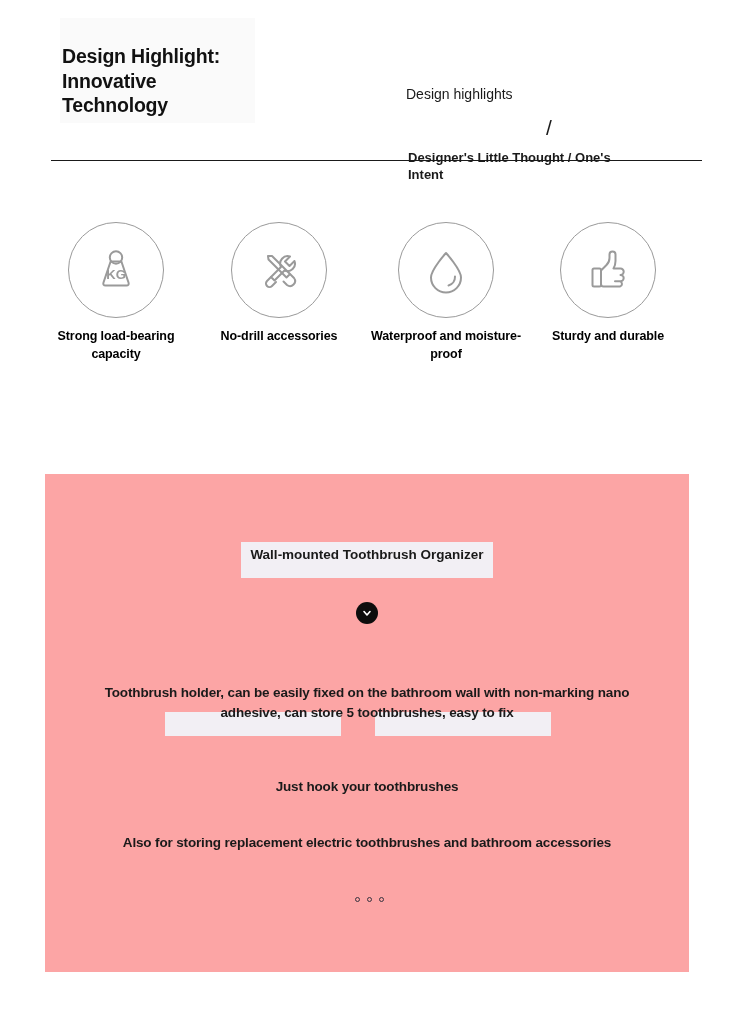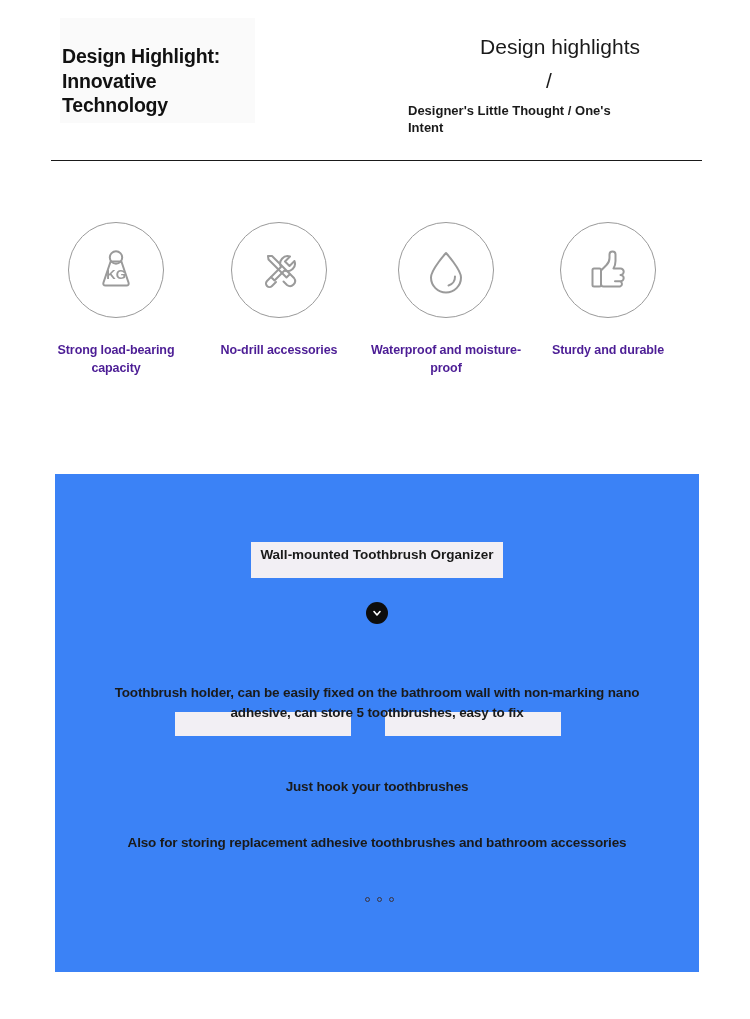--- a/index.html
+++ b/index.html
@@ -50,26 +50,26 @@
   }
 
   #subtitle-block {
     position: absolute;
     right: 24px;
     top: 34px;
     width: 320px;
     text-align: left;
   }
   #design-highlights {
-    font-size: 21px;
+    font-size: 14px;
     font-weight: normal;
     color: #1a1a1a;
     line-height: 26px;
-    text-align: center;
     padding-right: 12px;
+    margin-top: 47px;
   }
   #slash-mark {
     font-size: 21px;
     color: #1a1a1a;
     line-height: 30px;
     text-align: center;
     padding-right: 34px;
     margin-top: 6px;
   }
   #subtitle-cn {
@@ -111,36 +111,36 @@
     margin: 0 auto;
     border: 1.4px solid #9a9a9a;
     border-radius: 50%;
     box-sizing: border-box;
     display: flex;
     align-items: center;
     justify-content: center;
   }
   .feature-circle svg { display: block; }
   .feature-label {
-    margin-top: 24px;
+    margin-top: 10px;
     font-size: 12.5px;
     font-weight: bold;
     line-height: 17.5px;
-    color: #4c1d95;
+    color: #000000;
     letter-spacing: -0.1px;
   }
 
   
   #panel {
     position: absolute;
-    left: 55px;
+    left: 45px;
     top: 474px;
     width: 644px;
     height: 498px;
-    background: #3b82f6;
+    background: #fca5a5;
   }
 
   .ghost-band {
     position: absolute;
     background: #f2eff4;
   }
 
   #panel-heading {
     position: absolute;
     left: 0;
@@ -277,20 +277,20 @@
   <div id="panel-heading">Wall-mounted Toothbrush Organizer</div>
 
   <div id="chevron-button">
     <svg width="12" height="12" viewBox="0 0 12 12" fill="none" stroke="#ffffff" stroke-width="1.6" stroke-linecap="round" stroke-linejoin="round">
       <path d="M3 4.5 L6 8 L9 4.5"></path>
     </svg>
   </div>
 
   <div class="panel-text" id="panel-text-1">Toothbrush holder, can be easily fixed on the bathroom wall with non-marking nano adhesive, can store 5 toothbrushes, easy to fix</div>
   <div class="panel-text" id="panel-text-2">Just hook your toothbrushes</div>
-  <div class="panel-text" id="panel-text-3">Also for storing replacement adhesive toothbrushes and bathroom accessories</div>
+  <div class="panel-text" id="panel-text-3">Also for storing replacement electric toothbrushes and bathroom accessories</div>
 
   <div id="panel-dots">
     <span class="dot"></span>
     <span class="dot"></span>
     <span class="dot"></span>
   </div>
 </div>
 
 </body></html>

